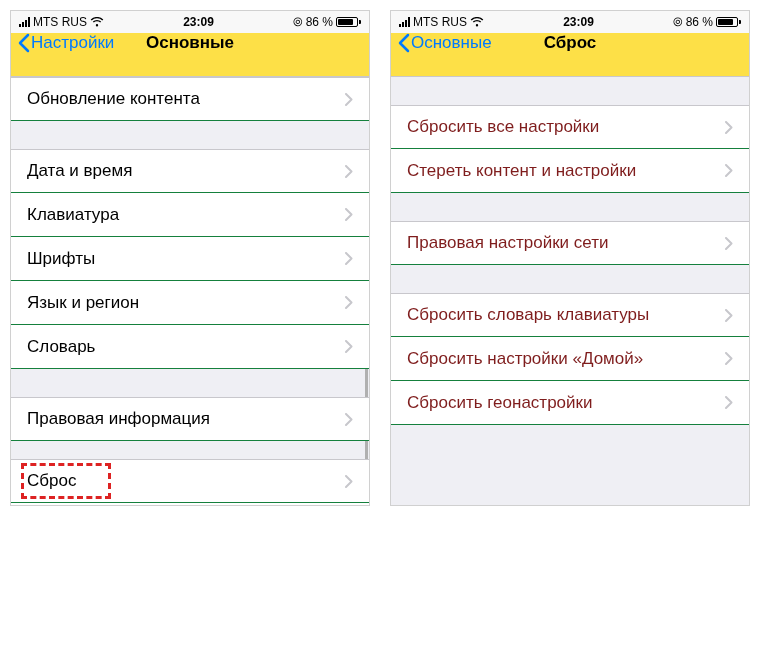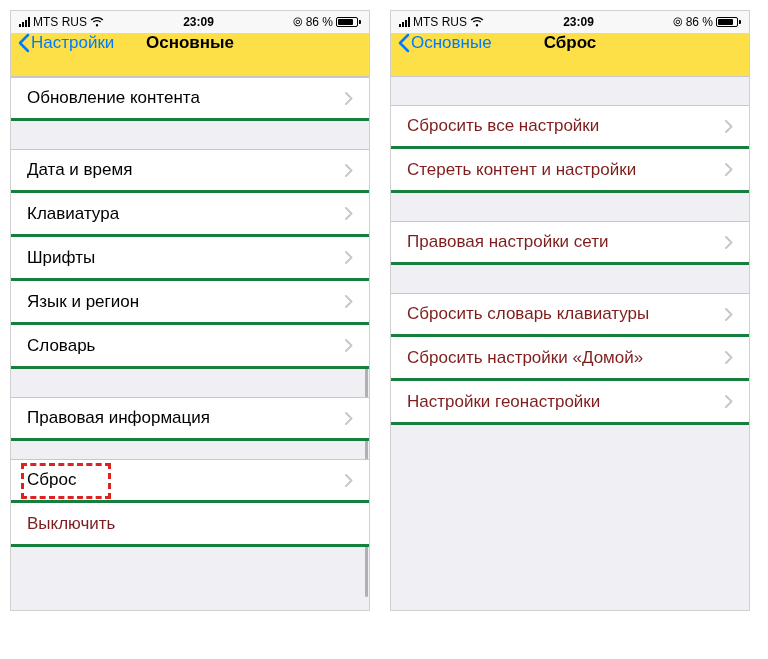--- a/index.html
+++ b/index.html
@@ -7,21 +7,21 @@
     background: #fff;
     font-family: -apple-system, "Helvetica Neue", Arial, sans-serif;
     width: 768px;
     height: 659px;
     display: flex;
     gap: 20px;
     padding: 10px;
   }
   .phone {
     width: 360px;
-    height: 601px;
+    height: 496px;
     border: 1px solid #d0d0d0;
     background: #efeff4;
     display: flex;
     flex-direction: column;
     overflow: hidden;
   }
   .status-bar {
     height: 22px;
     background: #f8f8f8;
     display: flex;
@@ -73,21 +73,21 @@
   .group.first { margin-top: 0; }
   .group.small-gap { margin-top: 18px; }
   .cell {
     background: #fff;
     min-height: 44px;
     display: flex;
     align-items: center;
     padding: 0 16px;
     font-size: 17px;
     color: #000;
-    border-bottom: 3px solid #15803d;
+    border-bottom: 1px solid #15803d;
     position: relative;
     cursor: pointer;
   }
   .group .cell:first-child { border-top: 1px solid #c8c7cc; }
   .cell .label { flex: 1; }
   .cell .detail { color: #8e8e93; margin-right: 6px; font-size: 16px; }
   .cell .chev { color: #c7c7cc; }
   .cell .chev svg { width: 8px; height: 13px; display: block; }
   .cell-link { color: #7f1d1d; }
   .highlight-box {
@@ -302,21 +302,21 @@
         </div>
         <div class="cell">
           <span class="label cell-link">Сбросить настройки «Домой»</span>
           <span class="chev">
             <svg viewBox="0 0 8 13">
               <path d="M1 1l5.5 5.5L1 12" stroke="#c7c7cc" stroke-width="2" fill="none" stroke-linecap="round" stroke-linejoin="round"></path>
             </svg>
           </span>
         </div>
         <div class="cell">
-          <span class="label cell-link">Настройки геонастройки</span>
+          <span class="label cell-link">Сбросить геонастройки</span>
           <span class="chev">
             <svg viewBox="0 0 8 13">
               <path d="M1 1l5.5 5.5L1 12" stroke="#c7c7cc" stroke-width="2" fill="none" stroke-linecap="round" stroke-linejoin="round"></path>
             </svg>
           </span>
         </div>
       </div>
     </div>
 </div>
 

